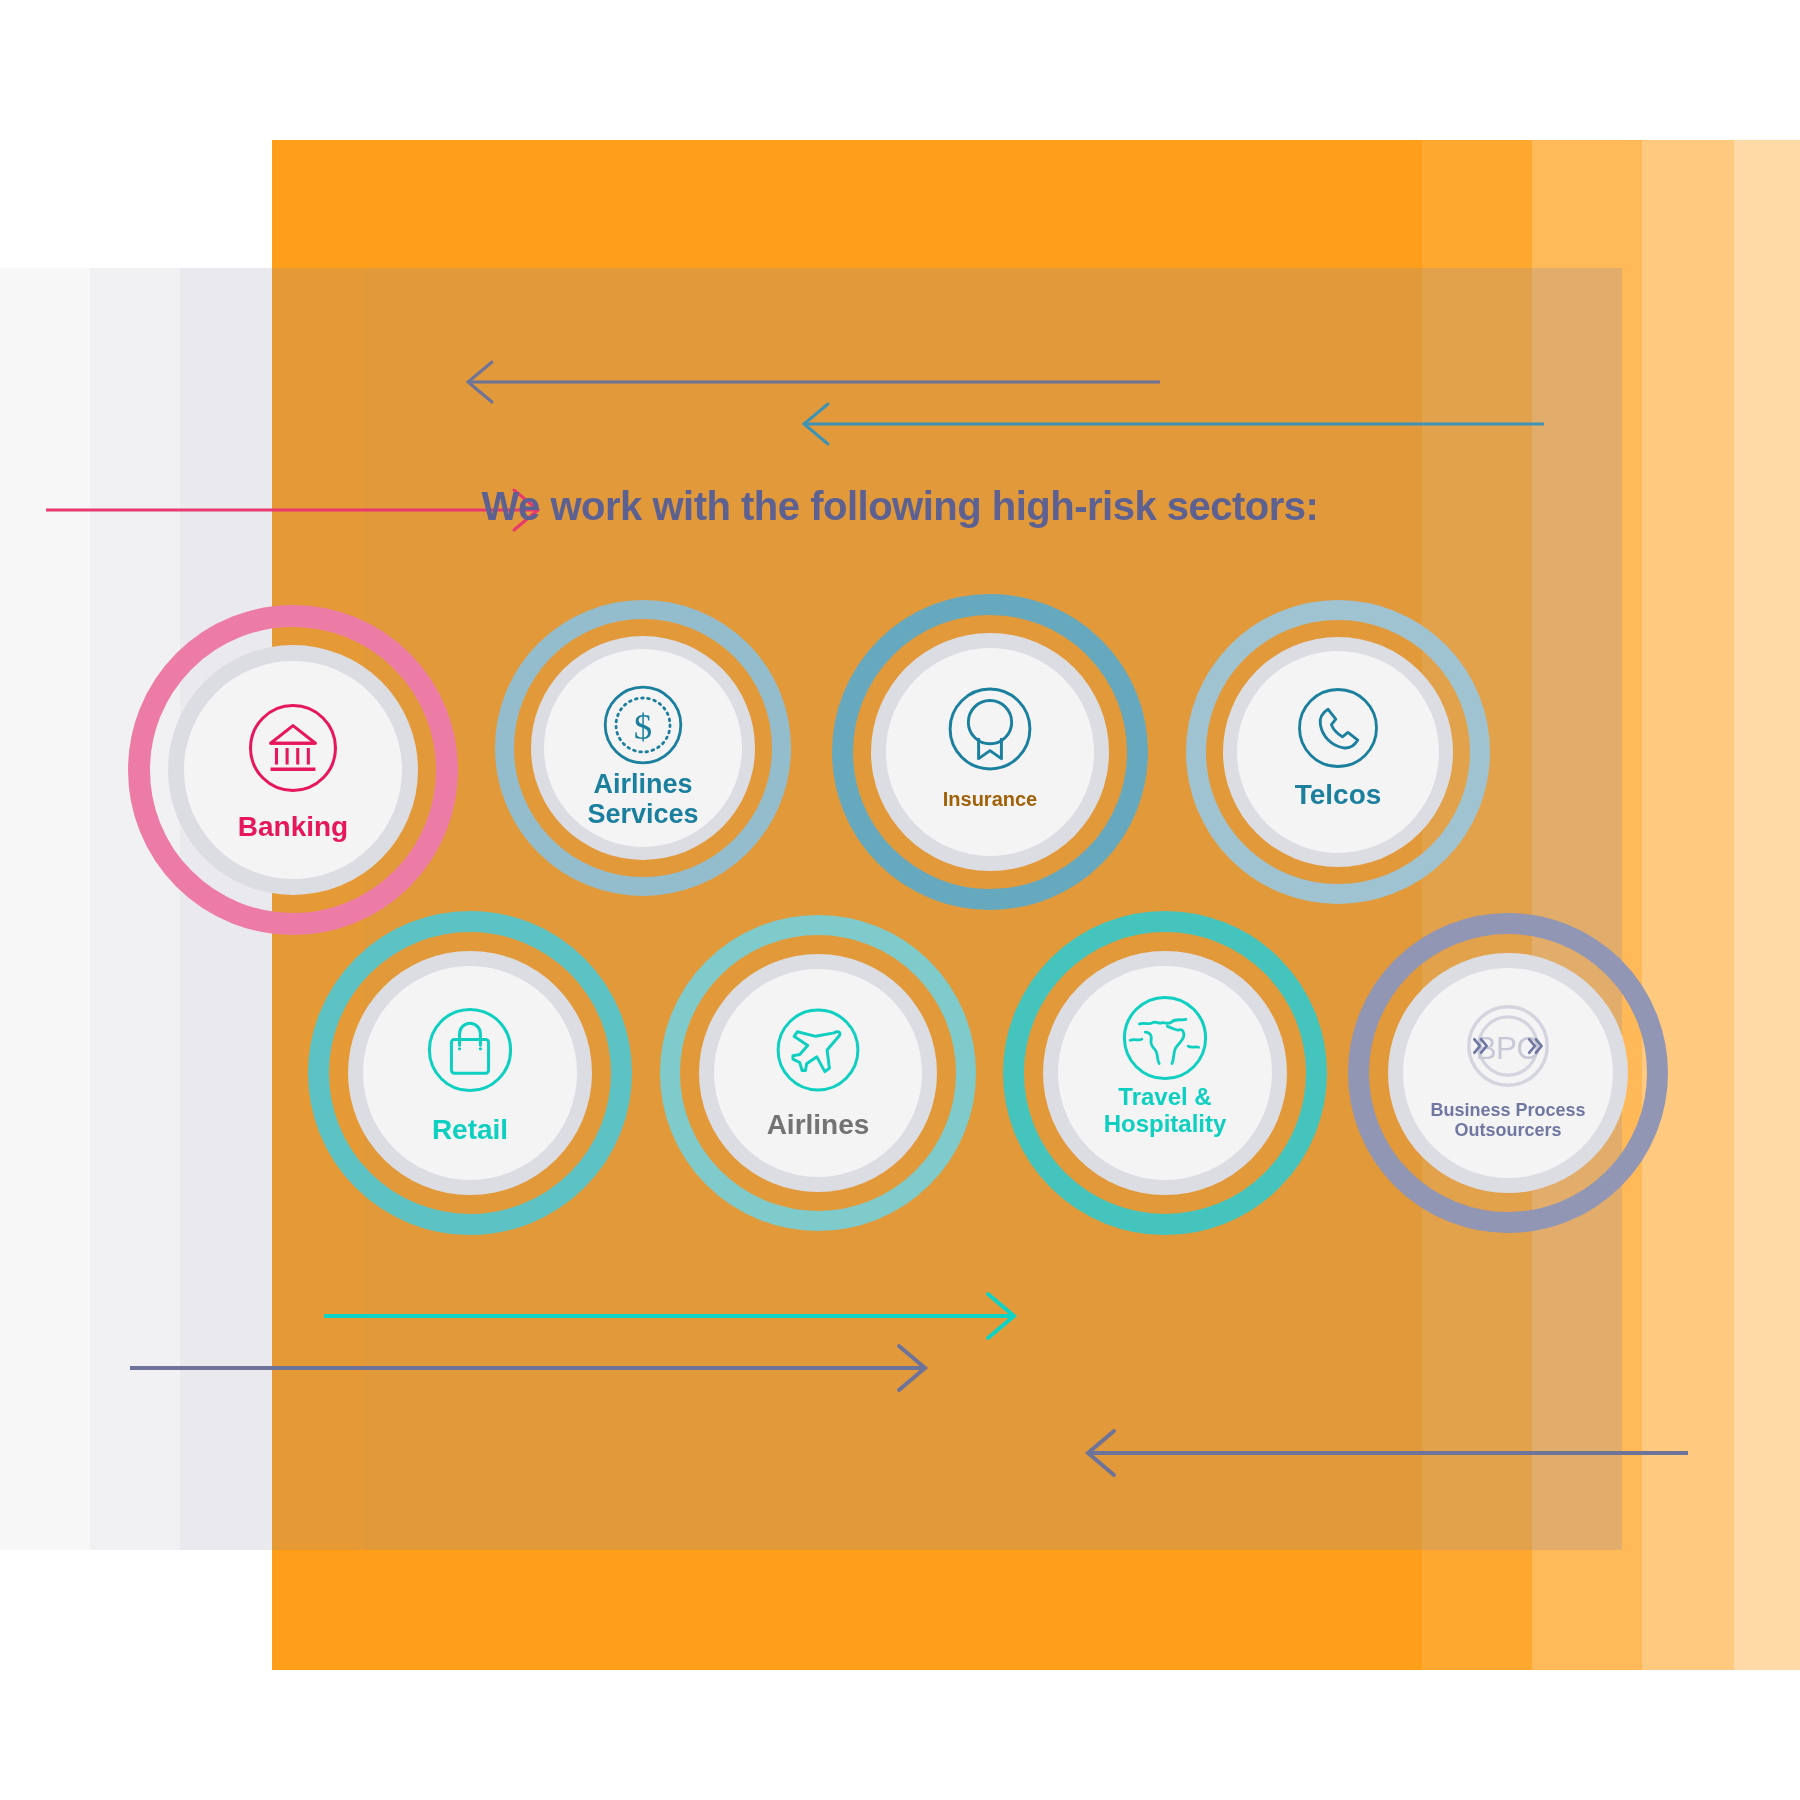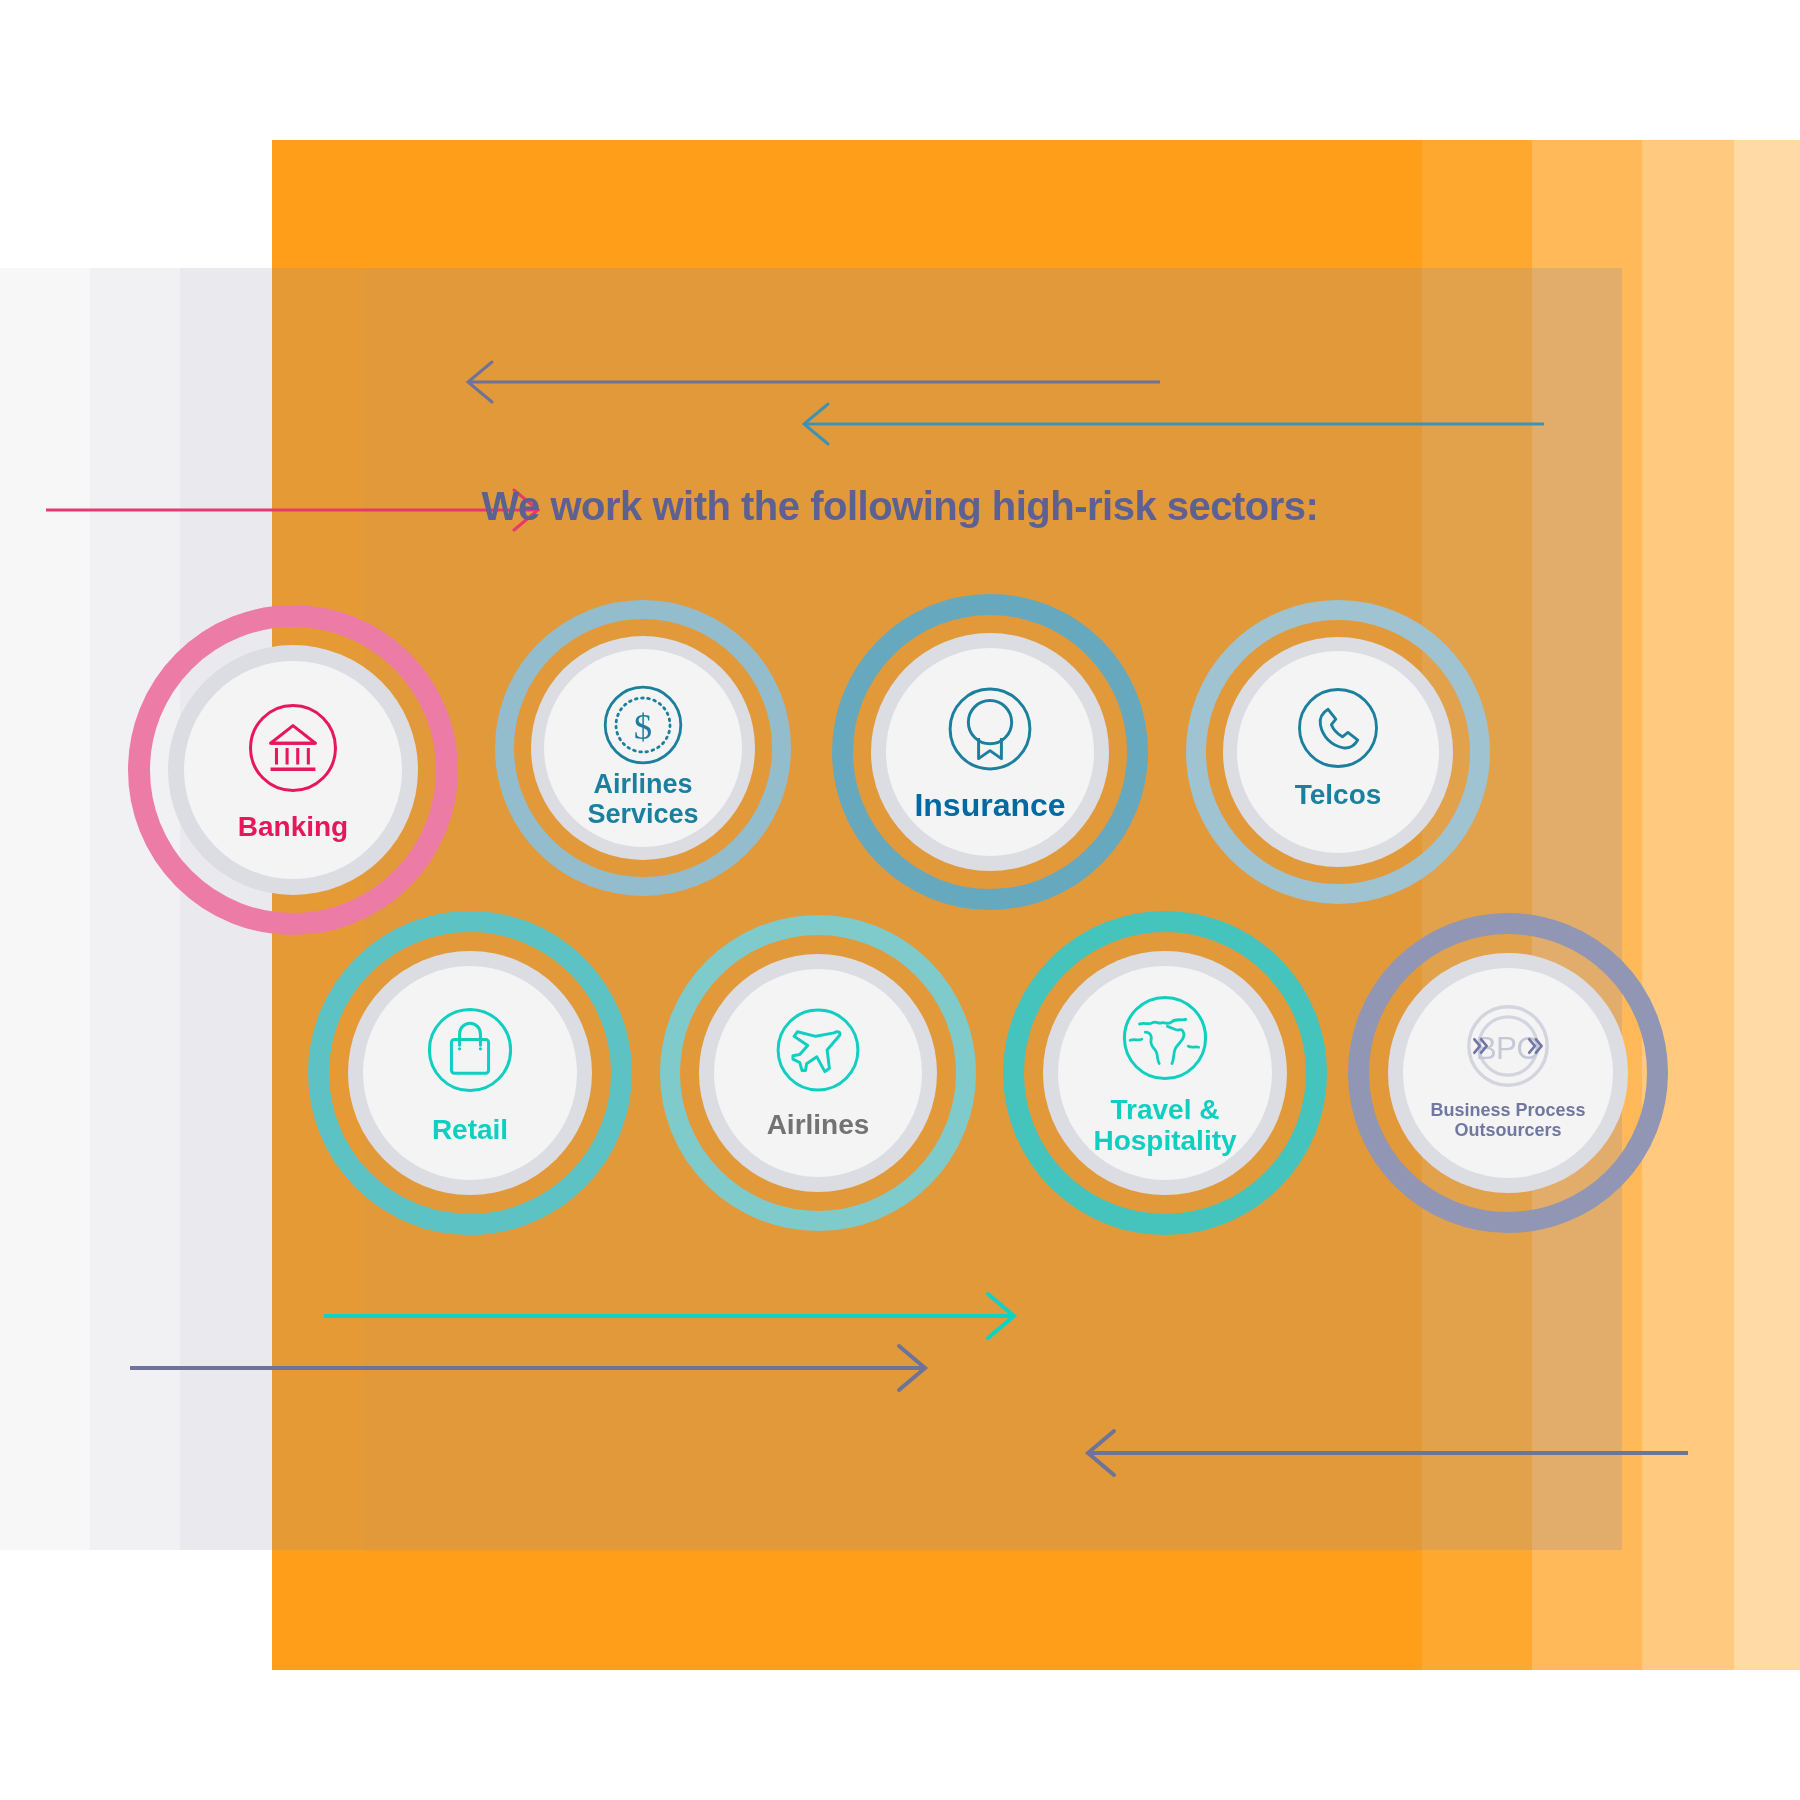--- a/index.html
+++ b/index.html
@@ -182,21 +182,21 @@
     <div class="ring" style="left:0; top:0; width:316px; height:316px; border:21px solid #66A9BF;"></div>
     <div class="halo" style="left:39px; top:39px; width:238px; height:238px;"></div>
     <div class="disc" style="left:54px; top:54px; width:208px; height:208px;">
       <span class="node-icon" style="top:24px;">
         <svg width="114" height="114" viewBox="0 0 100 100">
           <circle cx="50" cy="50" r="35" fill="none" stroke="#1B7F9E" stroke-width="2.6"></circle>
           <circle cx="50" cy="44" r="19" fill="none" stroke="#1B7F9E" stroke-width="2.6"></circle>
           <path d="M 40 58 L 40 76 L 50 69 L 60 76 L 60 58" fill="none" stroke="#1B7F9E" stroke-width="2.6" stroke-linejoin="round"></path>
         </svg>
       </span>
-      <span class="node-label" style="top:140px; font-size:32px; color:#0369a1; width:200px;">Insurance</span>
+      <span class="node-label" style="top:140px; font-size:20px; color:#a16207; width:200px;">Insurance</span>
     </div>
   </div>
 
   <div class="node" style="left:308px; top:911px; width:324px; height:324px;">
     <div class="ring" style="left:0; top:0; width:324px; height:324px; border:21px solid #5CC2C3;"></div>
     <div class="halo" style="left:40px; top:40px; width:244px; height:244px;"></div>
     <div class="disc" style="left:55px; top:55px; width:214px; height:214px;">
       <span class="node-icon" style="top:26px;">
         <svg width="116" height="116" viewBox="0 0 100 100">
           <circle cx="50" cy="50" r="35" fill="none" stroke="#0ECFC0" stroke-width="2.6"></circle>
@@ -250,21 +250,21 @@
           <circle cx="50" cy="50" r="35" fill="none" stroke="#0ECFC0" stroke-width="2.6"></circle>
           <path d="M 28 38 C 32 36 36 39 39 37 C 42 35 44 38 47 37 C 50 36 53 39 56 36
                    C 59 33 64 35 68 34" fill="none" stroke="#0ECFC0" stroke-width="2.4" stroke-linecap="round"></path>
           <path d="M 33 45 C 37 45 39 48 38 52 C 37 56 40 58 42 61 C 44 64 43 69 45 72" fill="none" stroke="#0ECFC0" stroke-width="2.4" stroke-linecap="round"></path>
           <path d="M 52 40 C 56 41 59 44 62 43 C 65 42 67 45 66 49 C 65 53 61 55 59 59
                    C 57 63 58 68 56 72" fill="none" stroke="#0ECFC0" stroke-width="2.4" stroke-linecap="round"></path>
           <path d="M 20 52 C 24 50 27 53 30 51" fill="none" stroke="#0ECFC0" stroke-width="2.4" stroke-linecap="round"></path>
           <path d="M 70 57 C 73 59 76 57 79 58" fill="none" stroke="#0ECFC0" stroke-width="2.4" stroke-linecap="round"></path>
         </svg>
       </span>
-      <span class="node-label" style="top:128px; font-size:28px; color:#0ECFC0; width:220px;">Travel &amp;
+      <span class="node-label" style="top:118px; font-size:24px; color:#0ECFC0; width:220px;">Travel &amp;
 Hospitality</span>
     </div>
   </div>
 
   <div class="node" style="left:1348px; top:913px; width:320px; height:320px;">
     <div class="ring" style="left:0; top:0; width:320px; height:320px; border:21px solid #9096B4;"></div>
     <div class="halo" style="left:40px; top:40px; width:240px; height:240px;"></div>
     <div class="disc" style="left:55px; top:55px; width:210px; height:210px;">
       <span class="node-icon" style="top:22px;">
         <svg width="112" height="112" viewBox="0 0 100 100">

